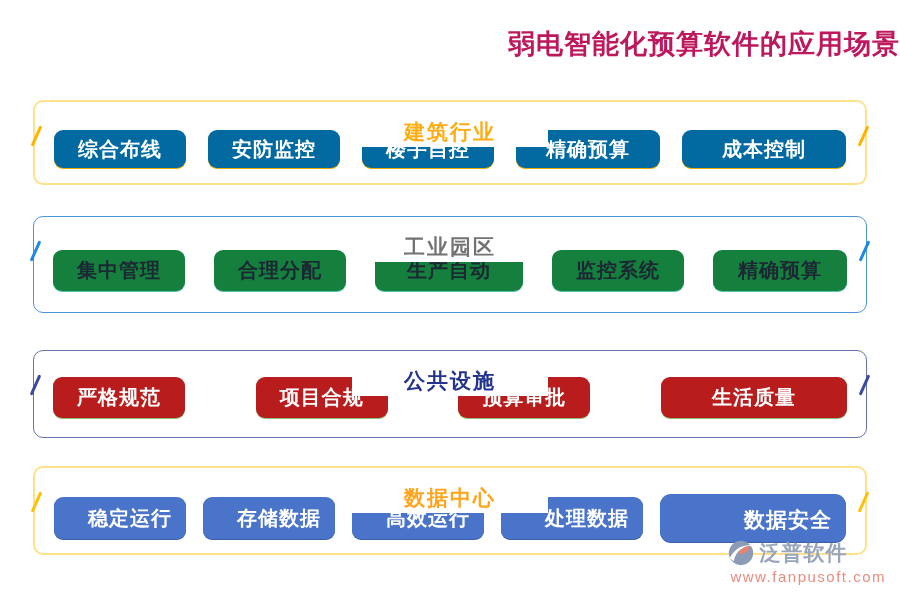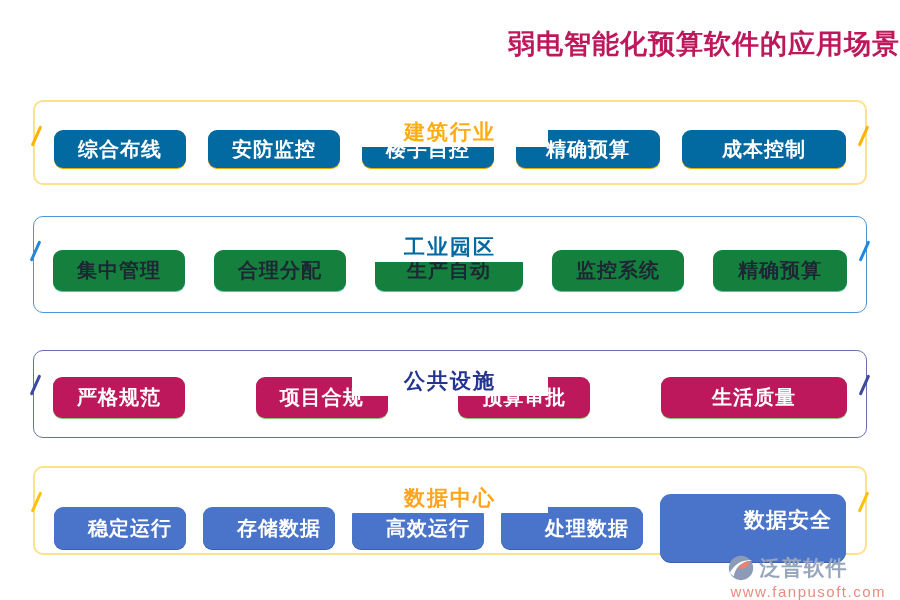--- a/index.html
+++ b/index.html
@@ -27,21 +27,21 @@
   }
   .slash {
     width:3px; height:22px; border-radius:2px;
     transform:rotate(24deg); position:relative; top:4px;
   }
   .panel-title {
     font-size:21px; font-weight:bold; line-height:30px;
     padding:0 52px; background:#ffffff; letter-spacing:2px;
   }
   .s1 .panel-title { color:#FFAC12; } .s1 .slash { background:#FFB300; }
-  .s2 .panel-title { color:#0369a1; } .s2 .slash { background:#1E88E5; }
+  .s2 .panel-title { color:#737373; } .s2 .slash { background:#1E88E5; }
   .s3 .panel-title { color:#24348F; } .s3 .slash { background:#3A4A9F; }
   .s4 .panel-title { color:#FFA41C; } .s4 .slash { background:#FFC107; }
 
   
   .btn-row {
     display:flex; justify-content:space-between; align-items:center;
     padding:0 19px;
   }
   .btn {
     height:38px; line-height:38px; min-width:132px; padding:0 14px;
@@ -53,31 +53,31 @@
   .s1 .btn { background:#0369a1; color:#ffffff; box-shadow:0 1px 0 #ECAB00; }
   .s1 .btn:nth-child(4) { min-width:144px; }
   .s1 .btn:last-child  { min-width:164px; }
 
   .s2 .btn-row { margin-top:33px; }
   .s2 .btn { background:#15803d; color:#1B2733; height:41px; line-height:41px; box-shadow:0 1px 0 #57C2AC; }
   .s2 .btn:nth-child(3) { min-width:148px; }
   .s2 .btn:last-child  { min-width:134px; }
 
   .s3 .btn-row { margin-top:26px; }
-  .s3 .btn { background:#be185d; color:#ffffff; height:41px; line-height:41px; box-shadow:0 1px 0 #8CC077; }
+  .s3 .btn { background:#b91c1c; color:#ffffff; height:41px; line-height:41px; box-shadow:0 1px 0 #8CC077; }
   .s3 .btn:nth-child(4) { min-width:142px; }
   .s3 .btn:last-child  { min-width:186px; }
 
   .s4 .btn-row { margin-top:26px; }
   .s4 .btn { background:#4A74C9; color:#ffffff; height:42px; line-height:42px; box-shadow:0 1px 0 #3A5FA8;text-align:right; }
   .s4 .btn:nth-child(4) { min-width:142px; }
-  .s4 .btn:last-child  { min-width:186px; height:68px; line-height:52px; font-size:21px; border-radius:11px; }
+  .s4 .btn:last-child  { min-width:186px; height:48px; line-height:52px; font-size:21px; border-radius:11px; }
 
   
-  .logo { position:absolute; right:14px; bottom:0; }
+  .logo { position:absolute; right:14px; bottom:15px; }
   .logo-top { display:flex; align-items:center; gap:5px; }
   .logo-name { font-size:21px; font-weight:bold; color:#98A6BC; letter-spacing:1px; }
   .logo-url  { font-size:15px; color:#E98C7F; letter-spacing:1.5px; margin-top:1px; padding-left:2px; }
 </style>
 </head>
 <body>
 
 <div class="page">
 
   <div class="main-title">弱电智能化预算软件的应用场景</div>

